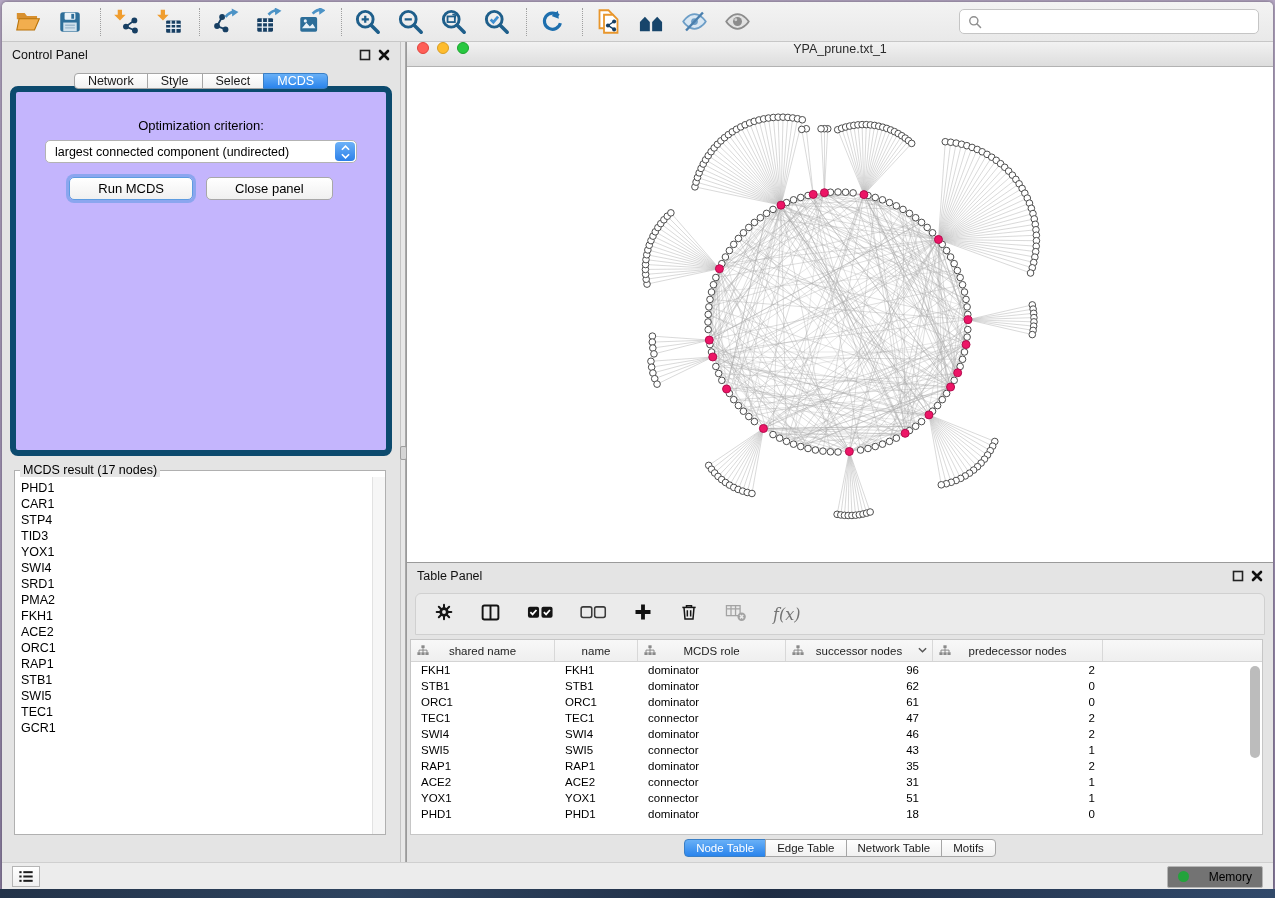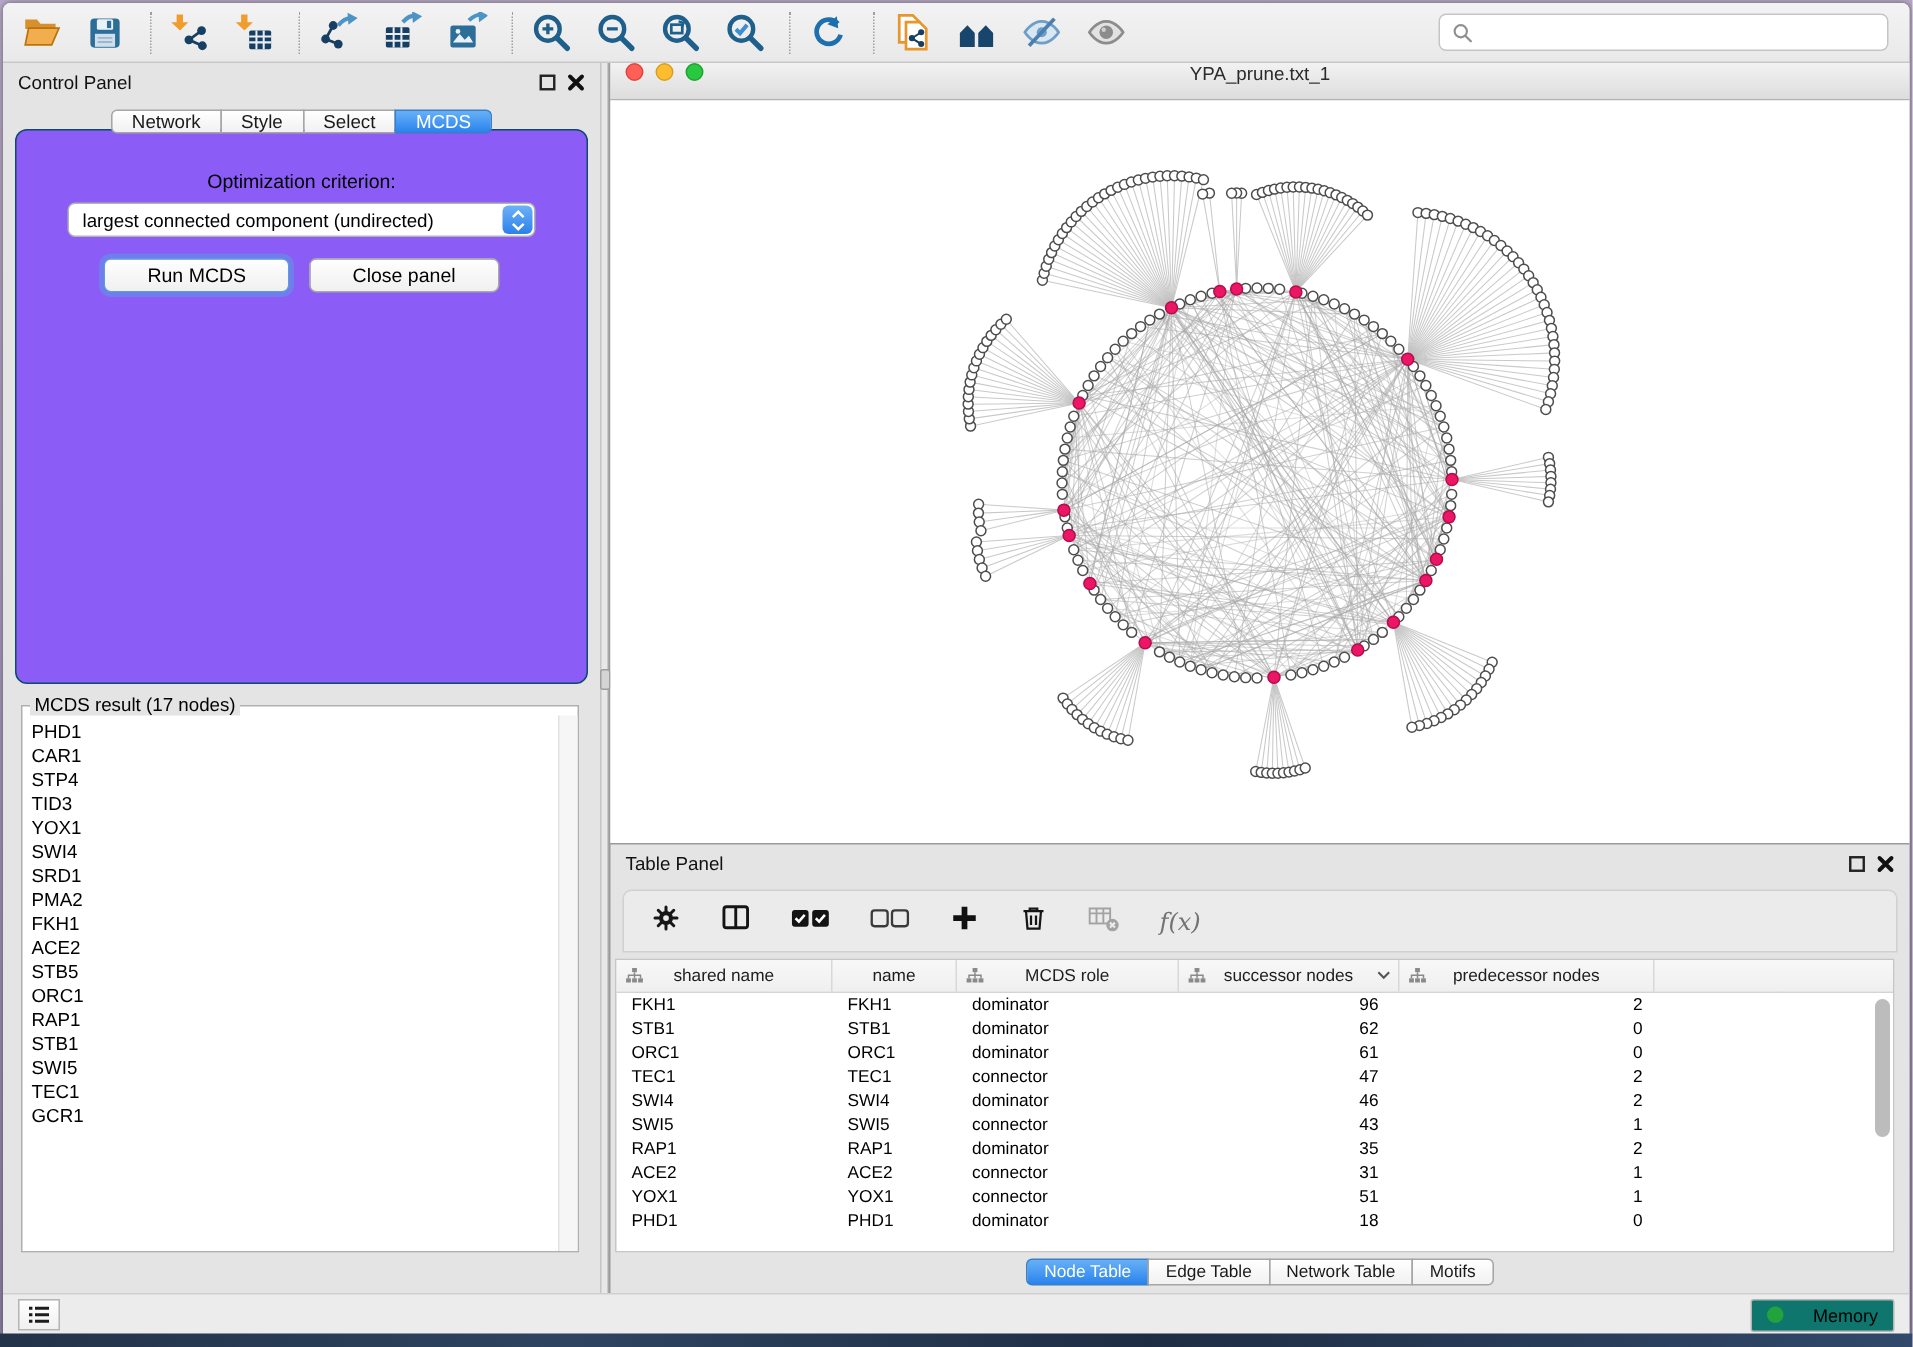--- a/index.html
+++ b/index.html
@@ -39,21 +39,21 @@
   .win-icons { margin-left:auto; display:flex; gap:7px; align-items:center; }
   .win-icons span { display:flex; }
   .cp-tabs { position:relative; z-index:2; display:flex; justify-content:center; margin-top:5px; }
   .tab { font-size:12.5px; color:#1a1a1a; padding:0 13px;
     background:linear-gradient(#ffffff,#f1f1f1); border:1px solid #a6a6a6; margin-left:-1px;
     cursor:default; }
   .tab:first-child { border-radius:4px 0 0 4px; margin-left:0; }
   .tab:last-child { border-radius:0 4px 4px 0; }
   .tab.active { background:linear-gradient(#68b0f7,#2a84ec); border-color:#3a7fc6; color:#fff; }
   .cp-body { position:absolute; left:8px; right:8px; top:44px; height:370px;
-    background:#8b5cf6; border:1px solid #0c4a6e; border-radius:8px; z-index:1; }
+    background:#c4b5fd; border:6px solid #0c4a6e; border-radius:8px; z-index:1; }
   .opt-label { text-align:center; margin-top:26px; font-size:13px; color:#000; }
   .select { width:312px; height:23px; margin:7px auto 0; background:#fff;
     border:1px solid #b3b3b3; border-radius:5px; display:flex; align-items:stretch; overflow:hidden; }
   .select .val { flex:1; font-size:12.5px; padding:4px 0 0 9px; color:#000; white-space:nowrap; }
   .select .stepper { width:20px; background:linear-gradient(#6db2f8,#2c80e9);
     border-radius:4px; margin:1px; display:flex; flex-direction:column;
     align-items:center; justify-content:center; gap:2px; }
   .btn-row { display:flex; justify-content:center; gap:13px; margin-top:14px; }
   .pbtn { font-size:13px; padding:3px 28px; background:linear-gradient(#ffffff,#f0f0f0);
     border:1px solid #a8a8a8; border-radius:5px; color:#000;
@@ -108,21 +108,21 @@
   .vscroll { position:absolute; right:2px; top:26px; width:10px; height:92px;
     background:#bcbcbc; border-radius:5px; }
   .tp-tabs { position:absolute; left:0; right:0; bottom:5px; display:flex; justify-content:center; }
   .tp-tabs .tab { font-size:11.5px; padding:2px 11px; }
 
   
   .statusbar { position:absolute; left:0; right:0; bottom:0; height:28px; background:#ececec;
     border-top:1px solid #cfcfcf; display:flex; align-items:center; padding:0 10px; }
   .list-btn { width:28px; height:21px; background:linear-gradient(#ffffff,#f0f0f0);
     border:1px solid #b5b5b5; display:flex; align-items:center; justify-content:center; }
-  .mem-btn { margin-left:auto; height:22px; background:#0f766e; border:1px solid #b5b5b5;
+  .mem-btn { margin-left:auto; height:22px; background:#737373; border:1px solid #b5b5b5;
     border-radius:2px; display:flex; align-items:center; gap:20px; padding:0 10px; }
   .mem-dot { width:11px; height:11px; border-radius:50%; }
   .mem-label { font-size:12px; color:#000; }
 </style>
 </head>
 <body>
 
 <div class="app">
 
   <div class="toolbar">
@@ -319,21 +319,20 @@
             <div class="mcds-item">PHD1</div>
             <div class="mcds-item">CAR1</div>
             <div class="mcds-item">STP4</div>
             <div class="mcds-item">TID3</div>
             <div class="mcds-item">YOX1</div>
             <div class="mcds-item">SWI4</div>
             <div class="mcds-item">SRD1</div>
             <div class="mcds-item">PMA2</div>
             <div class="mcds-item">FKH1</div>
             <div class="mcds-item">ACE2</div>
-            <div class="mcds-item">STB5</div>
             <div class="mcds-item">ORC1</div>
             <div class="mcds-item">RAP1</div>
             <div class="mcds-item">STB1</div>
             <div class="mcds-item">SWI5</div>
             <div class="mcds-item">TEC1</div>
             <div class="mcds-item">GCR1</div>
           </div>
         <div class="mcds-track"></div>
       </fieldset>
     </div>

